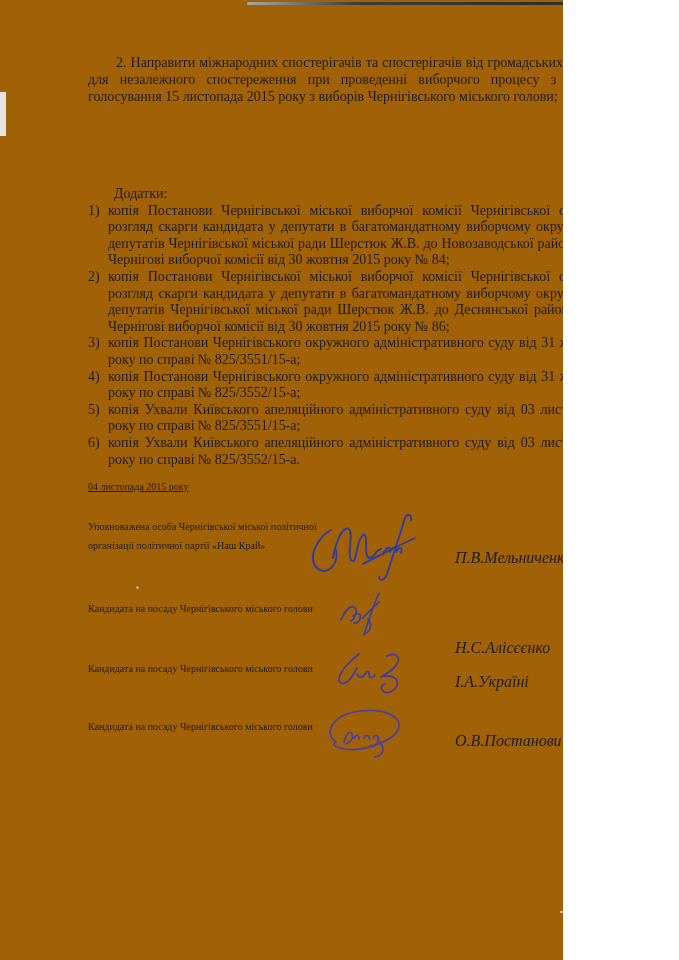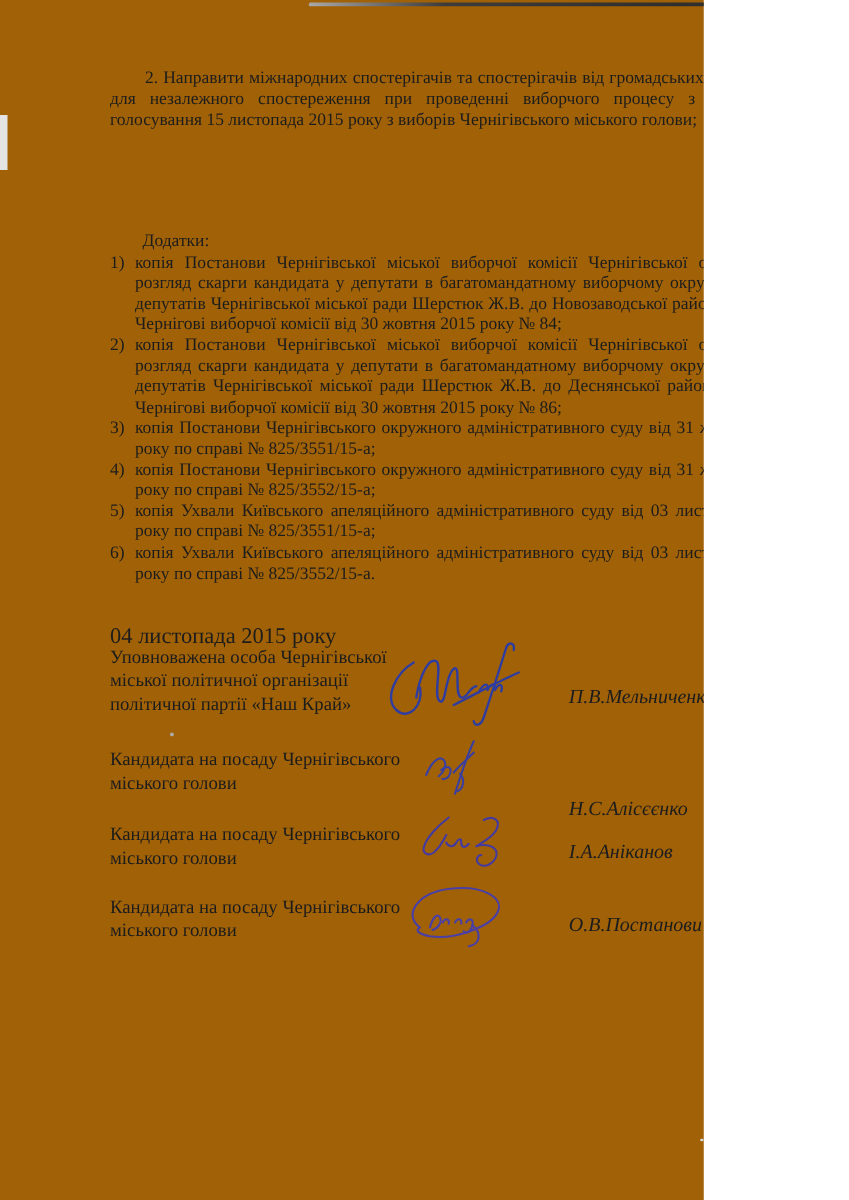--- a/index.html
+++ b/index.html
@@ -23,23 +23,23 @@
   .body-text{position:absolute;left:88px;top:54px;width:547px;
     font-size:14px;line-height:17px;text-align:justify;}
   .body-text p{margin:0;text-indent:28px;}
 
   .attachments{position:absolute;left:88px;top:186px;width:547px;
     font-size:14px;line-height:16.6px;}
   .att-heading{margin-left:26px;}
   .att-item{position:relative;padding-left:20px;text-align:justify;}
   .att-num{position:absolute;left:0;top:0;}
 
-  .date-line{position:absolute;left:88px;top:498px;font-size:18px;}
+  .date-line{position:absolute;left:88px;top:481px;font-size:10px;text-decoration:underline;}
 
-  .sig-label{position:absolute;left:88px;width:248px;font-size:15px;line-height:19px;}
+  .sig-label{position:absolute;left:88px;width:248px;font-size:10px;line-height:19px;}
   .sig-name{position:absolute;left:455px;font-size:16px;font-style:italic;}
   .lbl1{top:517px;} .name1{top:549px;}
   .lbl2{top:599px;} .name2{top:611px;margin-top:28px;}
   .lbl3{top:659px;} .name3{top:673px;}
   .lbl4{top:717px;} .name4{top:732px;}
 
   .sig{position:absolute;}
   .sig path{fill:none;stroke-linecap:round;stroke-linejoin:round;}
   .sig1{left:303px;top:512px;}
   .sig2{left:335px;top:586px;}
@@ -114,21 +114,21 @@
   <div class="sig-name name2">Н.С.Алісєєнко</div>
 
   <div class="sig-label lbl3">Кандидата на посаду Чернігівського міського голови</div>
   <svg class="sig sig3" width="95" height="56" viewBox="0 0 95 56">
     <g stroke="#453aa0" stroke-width="1.7">
       <path d="M34,10 C26,16 16,26 14,34 C13,39 18,41 22,38 C27,34 30,28 32,24"></path>
       <path d="M32,30 C34,34 38,34 40,30 C42,27 44,26 44,30 C44,34 47,35 50,31"></path>
       <path d="M62,12 C70,8 76,12 72,20 C68,27 60,30 56,33 C62,31 70,32 72,37 C74,44 64,52 58,47 C55,44 57,40 60,40"></path>
     </g>
   </svg>
-  <div class="sig-name name3">І.А.Аніканов</div>
+  <div class="sig-name name3">І.А.Україні</div>
 
   <div class="sig-label lbl4">Кандидата на посаду Чернігівського міського голови</div>
   <svg class="sig sig4" width="95" height="64" viewBox="0 0 95 64">
     <g stroke="#4a3fa5" stroke-width="1.7">
       <path d="M24,44 C10,34 22,16 48,13 C74,10 92,20 86,32 C80,44 50,54 32,51 C22,49 20,46 24,44"></path>
       <path d="M32,44 C34,36 38,32 40,36 C42,40 38,45 34,46"></path>
       <path d="M42,40 C44,36 48,37 47,41"></path>
       <path d="M52,40 C54,36 58,37 57,41"></path>
       <path d="M61,40 C63,36 67,37 66,42 C65,47 61,50 59,47"></path>
       <path d="M66,42 C73,48 73,57 63,59"></path>

